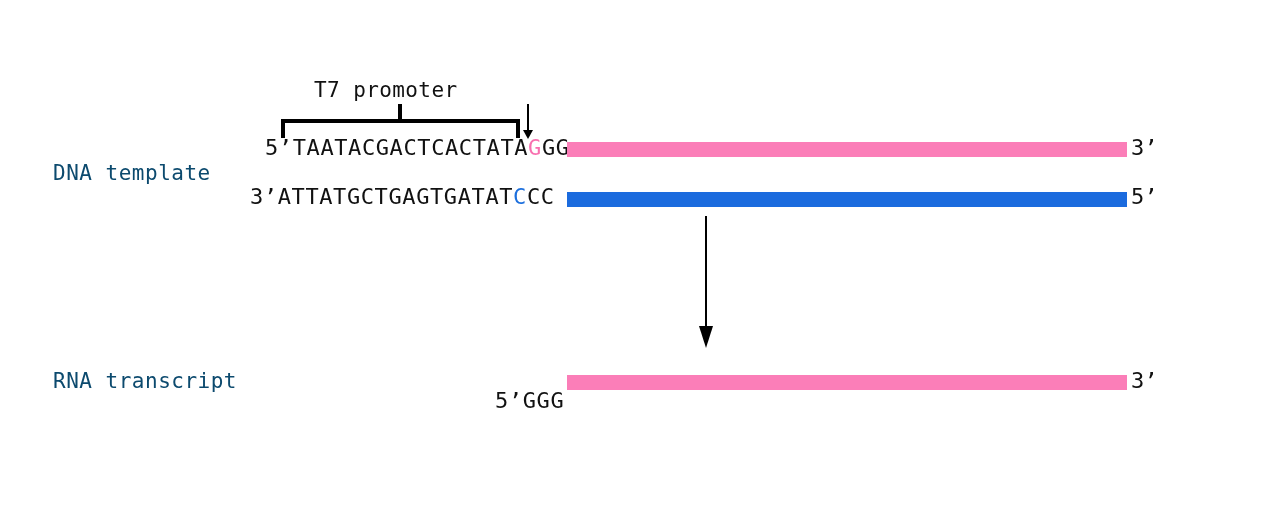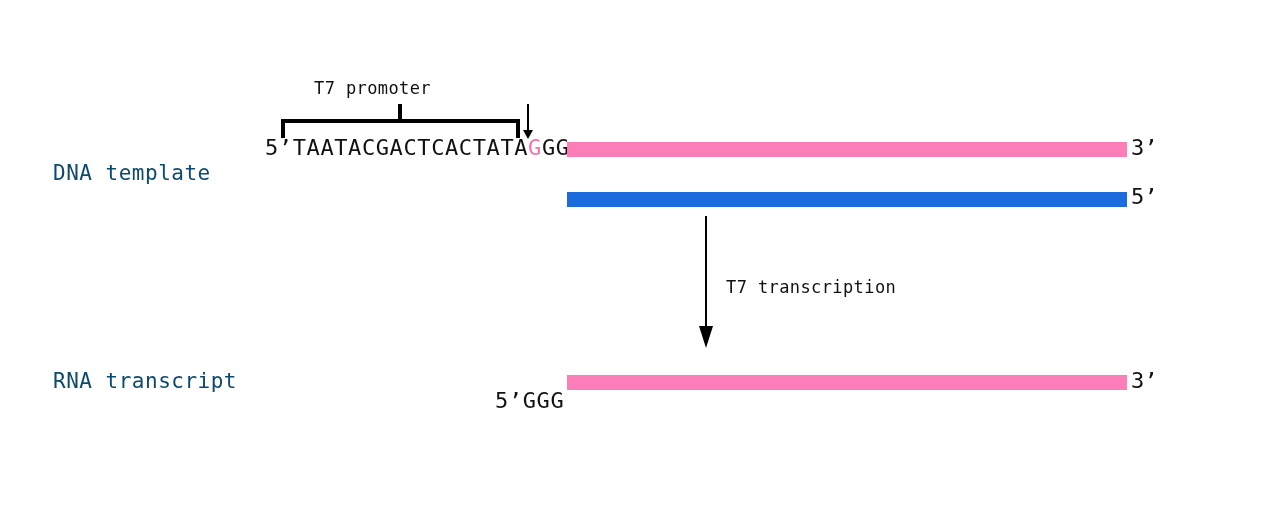--- a/index.html
+++ b/index.html
@@ -36,21 +36,21 @@
   }
   .seq .hl-pink  { color: #F86FAF; }
   .seq .hl-blue  { color: #1C6FDD; }
   .end-label {
     font-size: 22px;
     white-space: nowrap;
     color: #111111;
     line-height: 1;
   }
   .anno {
-    font-size: 17px;
+    font-size: 21px;
     letter-spacing: 0.4px;
     white-space: nowrap;
     color: #111111;
     text-align: right;
   }
 
   
   .bar { height: 15px; }
   .bar-pink { background: #FB7EB8; }
   .bar-blue { background: #1B6BDE; }
@@ -103,29 +103,31 @@
   <div class="abs row-label" style="left:53px; top:161px;">DNA template</div>
 
   <div class="abs seq" style="left:250px; top:137px;margin-left:15px;">
     <span>5’</span><span>TAATACGACTCACTATA</span><span class="hl-pink">G</span><span>GG</span>
   </div>
 
   <div class="abs bar bar-pink" style="left:567px; top:142px; width:560px;"></div>
 
   <div class="abs end-label" style="left:1131px; top:137px;">3’</div>
 
+  <div class="abs seq" style="left:250px; top:186px;">
+    <span>3’</span><span>ATTATGCTGAGTGATAT</span><span class="hl-blue">C</span><span>CC</span>
+  </div>
 
   <div class="abs bar bar-blue" style="left:567px; top:192px; width:560px;"></div>
 
   <div class="abs end-label" style="left:1131px; top:186px;">5’</div>
 
   <div class="abs arrow-line" style="left:705px; top:216px; width:2px; height:114px;"></div>
   <div class="abs arrow-head-big" style="left:699px; top:326px;"></div>
 
-  <div class="abs anno" style="left:726px; top:277px;">T7 transcription</div>
 
   <div class="abs row-label" style="left:53px; top:369px;">RNA transcript</div>
 
   <div class="abs seq" style="left:495px; top:390px;">
     <span>5’</span><span>GGG</span>
   </div>
 
   <div class="abs bar bar-pink" style="left:567px; top:375px; width:560px;"></div>
 
   <div class="abs end-label" style="left:1131px; top:370px;">3’</div>

